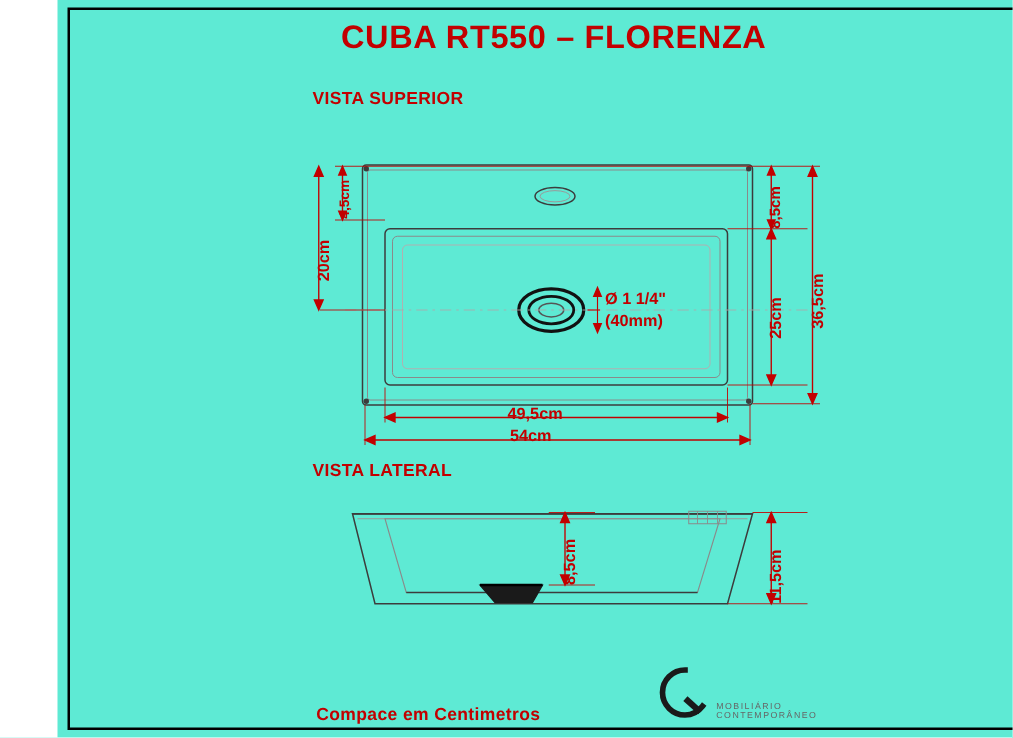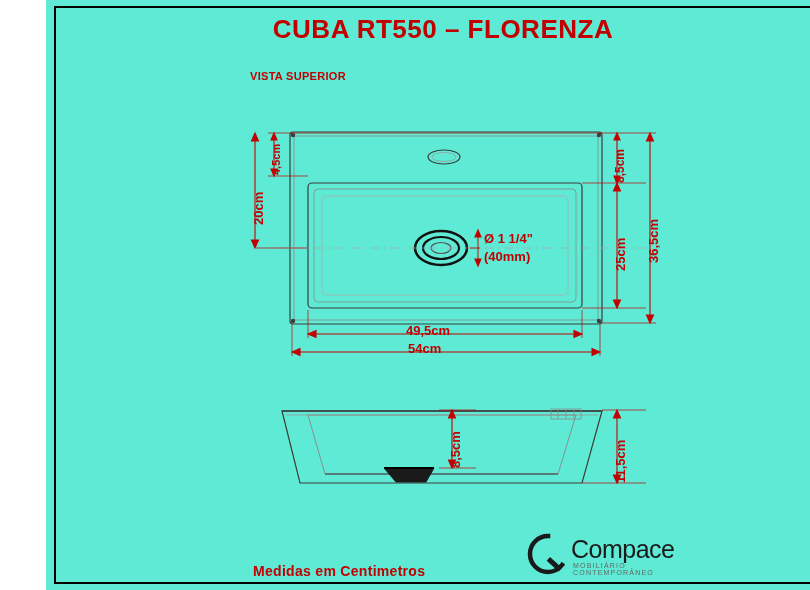--- a/index.html
+++ b/index.html
@@ -35,21 +35,21 @@
     top: 14px;
     width: 794px;
     text-align: center;
     font-size: 26px;
     font-weight: bold;
     color: #c20000;
     letter-spacing: 0.5px;
   }
   .section-label {
     position: absolute;
-    font-size: 11px;
+    font-size: 14px;
     font-weight: bold;
     color: #c20000;
     letter-spacing: 0.3px;
   }
   #label-superior { left: 204px; top: 70px; }
   #label-lateral  { left: 204px; top: 368px; }
   #label-medidas  { left: 207px; top: 563px; font-size: 14px; }
 
   .dim-text {
     position: absolute;
@@ -106,21 +106,22 @@
 </head>
 <body>
 
 <div id="page">
 
   <div class="frame"></div>
 
   <div class="title">CUBA RT550 – FLORENZA</div>
 
   <div class="section-label" id="label-superior">VISTA SUPERIOR</div>
-  <div class="section-label" id="label-medidas">Medidas em Centimetros</div>
+  <div class="section-label" id="label-lateral">VISTA LATERAL</div>
+  <div class="section-label" id="label-medidas">Compace em Centimetros</div>
 
   <svg class="draw" viewBox="0 0 810 590">
 
     <g stroke="#3c3c3c" fill="none" stroke-width="1.2">
 
       <rect x="244" y="132" width="312" height="192" rx="3"></rect>
       <rect x="248" y="136" width="304" height="184" rx="2" stroke="#8a8a8a" stroke-width="0.8"></rect>
 
       <rect x="262" y="183" width="274" height="125" rx="4"></rect>
       <rect x="268" y="189" width="262" height="113" rx="4" stroke="#8a8a8a" stroke-width="0.8"></rect>
@@ -247,17 +248,16 @@
   <div class="dim-text" style="left:438px; top:249px;">(40mm)</div>
 
   <div class="dim-text vert" style="left:402px; top:468px;">8,5cm</div>
   <div class="dim-text vert" style="left:567px; top:483px;">11,5cm</div>
 
   <div id="logo">
     <svg width="44" height="46" viewBox="0 0 44 46">
       <path d="M22 3 A18 18 0 1 0 22 39 A18 18 0 0 0 36 32" fill="none" stroke="#1a1a1a" stroke-width="4.5" stroke-linecap="square"></path>
       <rect x="24" y="24" width="16" height="5" fill="#1a1a1a" transform="rotate(42 24 24)"></rect>
     </svg>
-    <div id="logo-word">Compace</div>
     <div id="logo-sub">MOBILIÁRIO CONTEMPORÂNEO</div>
   </div>
 
 </div>
 
 </body></html>

